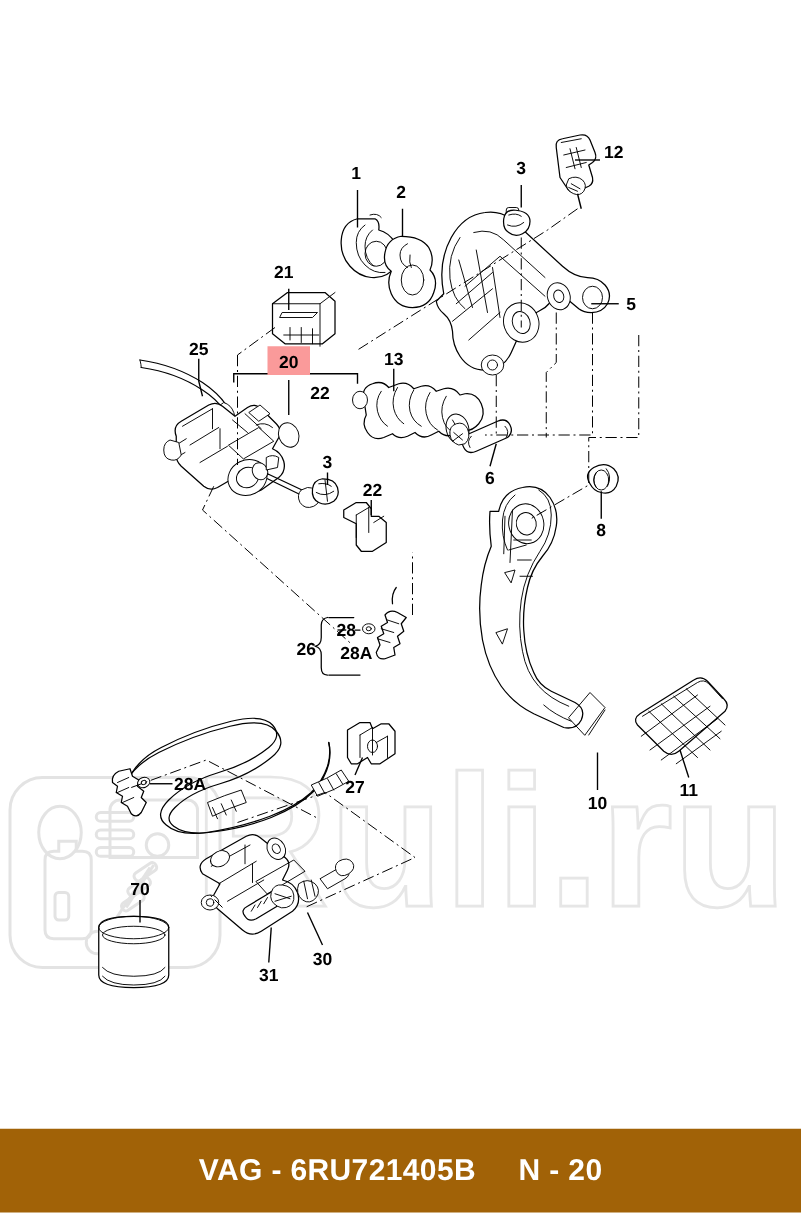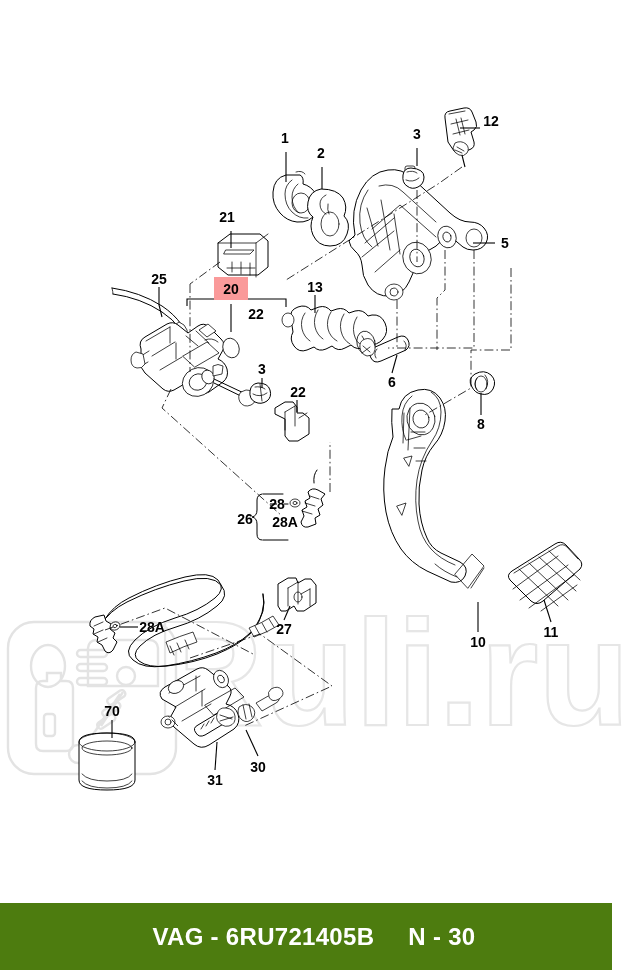--- a/index.html
+++ b/index.html
@@ -1,21 +1,21 @@
 <!DOCTYPE html>
 <html><head>
 <meta charset="utf-8">
 <style>
   html,body{margin:0;padding:0;background:#fff;}
   body{width:641px;height:970px;font-family:"Liberation Sans",sans-serif;overflow:hidden;}
   #page{position:relative;width:641px;height:970px;background:#ffffff;}
   #diagram{position:absolute;left:0;top:0;width:641px;height:903px;}
   #diagram svg{display:block;width:641px;height:903px;}
-  .footer{position:absolute;left:0;top:903px;width:596px;height:67px;background:#4d7c0f;
-          display:flex;align-items:center;justify-content:center;gap:34px;padding-left:16px;}
+  .footer{position:absolute;left:0;top:903px;width:641px;height:67px;background:#a16207;
+          display:flex;align-items:center;justify-content:center;gap:34px;}
   .footer span{color:#ffffff;font-size:24px;font-weight:bold;letter-spacing:.3px;
                font-family:"Liberation Sans",sans-serif;}
   .lbl{font-family:"Liberation Sans",sans-serif;font-weight:bold;font-size:14px;fill:#000;}
   .wm{fill:none;stroke:#e3e3e3;stroke-width:2.4;}
   .wmtxt{font-family:"Liberation Sans",sans-serif;font-weight:bold;font-size:150px;
          fill:none;stroke:#e6e6e6;stroke-width:2.2;}
   .ln{fill:none;stroke:#000;stroke-width:1;stroke-linecap:round;stroke-linejoin:round;}
   .ln-t{fill:none;stroke:#000;stroke-width:.75;stroke-linecap:round;stroke-linejoin:round;}
   .fillw{fill:#ffffff;stroke:#000;stroke-width:1;stroke-linejoin:round;}
   .fillw-t{fill:#ffffff;stroke:#000;stroke-width:.75;stroke-linejoin:round;}
@@ -336,16 +336,16 @@
       <text class="lbl" x="112" y="716" text-anchor="middle">70</text>
       <text class="lbl" x="258" y="772" text-anchor="middle">30</text>
       <text class="lbl" x="215" y="785" text-anchor="middle">31</text>
     </g>
 
   </svg>
   </div>
 
   <div class="footer">
     <span>VAG - 6RU721405B</span>
-    <span>N - 30</span>
+    <span>N - 20</span>
   </div>
 
 </div>
 
 </body></html>

